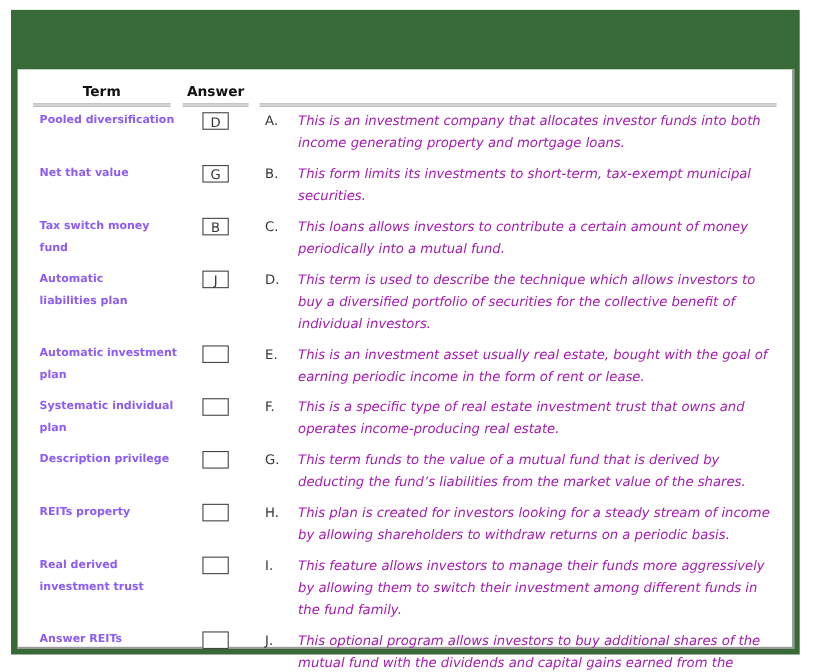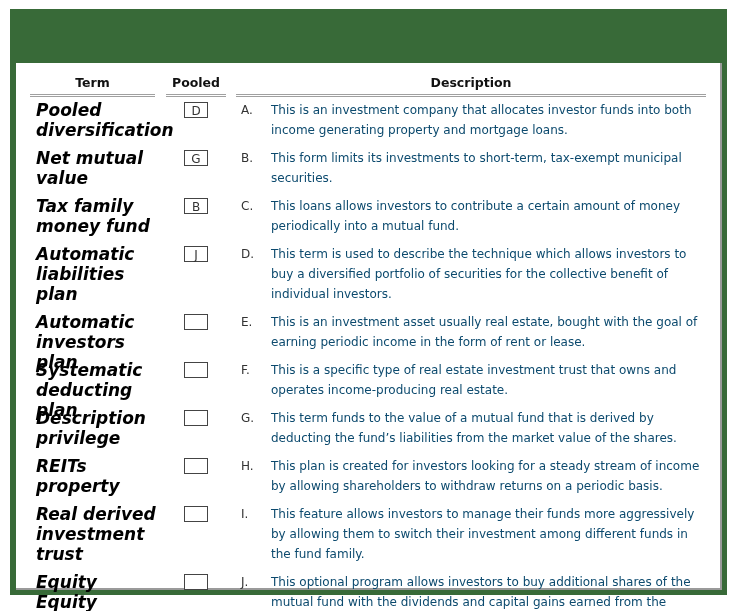--- a/index.html
+++ b/index.html
@@ -6,70 +6,69 @@
   body { width: 749px; height: 611px; position: relative; overflow: hidden;
          font-family: "DejaVu Sans", sans-serif; color: #1a1a1a; }
   .frame { position: absolute; left: 10px; top: 9px; width: 717px; height: 586px;
            background: #386a38; box-sizing: border-box; }
   .inner { position: absolute; left: 6px; top: 6px; right: 5px; bottom: 5px;
            background: #ffffff; border-right: 2px solid #9a9a9a; border-bottom: 2px solid #9a9a9a;
            box-sizing: border-box; margin-top: 48px; }
   .hdr { position: absolute; top: 12px; font-size: 12.5px; font-weight: bold; text-align: center; color: #111; }
   .hline { position: absolute; top: 31px; height: 1px; border-top: 1px solid #a0a0a0; border-bottom: 1px solid #a0a0a0; height: 1px; }
   .row { position: absolute; left: 0; right: 0; }
-  .term { position: absolute; left: 20px; width: 125px; font-size: 17px; font-weight: bold; line-height: 20px; color: #000000; font-style: italic; }
+  .term { position: absolute; left: 20px; width: 125px; font-size: 10px; font-weight: bold; line-height: 20px; color: #8b5cf6; }
   .ans { position: absolute; left: 168px; top: 2px; width: 24px; height: 16px; border: 1px solid #444;
          font-size: 12px; line-height: 16px; text-align: center; color: #333; box-sizing: border-box; background: #fff; }
   .letter { position: absolute; left: 225px; font-size: 12px; line-height: 20px; color: #333; }
-  .desc { position: absolute; left: 255px; width: 440px; font-size: 12px; line-height: 20px; color: #0c4a6e; }
+  .desc { position: absolute; left: 255px; width: 440px; font-size: 12px; line-height: 20px; color: #a21caf; font-style: italic; }
 </style>
 </head>
 <body>
 
 <div class="frame">
   <div class="inner">
     <div class="hdr" style="left:14px;width:125px;">Term</div>
-    <div class="hdr" style="left:150px;width:60px;">Pooled</div>
-    <div class="hdr" style="left:220px;width:470px;">Description</div>
+    <div class="hdr" style="left:150px;width:60px;">Answer</div>
     <div class="hline" style="left:14px;width:125px;"></div>
     <div class="hline" style="left:150px;width:60px;"></div>
     <div class="hline" style="left:220px;width:470px;"></div>
 
     <div class="row" style="top:37px;">
       <div class="term">Pooled diversification</div>
       <div class="ans">D</div>
       <div class="letter">A.</div>
       <div class="desc">This is an investment company that allocates investor funds into both income generating property and mortgage loans.</div>
     </div>
     <div class="row" style="top:85px;">
-      <div class="term">Net mutual value</div>
+      <div class="term">Net that value</div>
       <div class="ans">G</div>
       <div class="letter">B.</div>
       <div class="desc">This form limits its investments to short-term, tax-exempt municipal securities.</div>
     </div>
     <div class="row" style="top:133px;">
-      <div class="term">Tax family money fund</div>
+      <div class="term">Tax switch money fund</div>
       <div class="ans">B</div>
       <div class="letter">C.</div>
       <div class="desc">This loans allows investors to contribute a certain amount of money periodically into a mutual fund.</div>
     </div>
     <div class="row" style="top:181px;">
       <div class="term" style="width:110px;">Automatic liabilities plan</div>
       <div class="ans">J</div>
       <div class="letter">D.</div>
       <div class="desc">This term is used to describe the technique which allows investors to buy a diversified portfolio of securities for the collective benefit of individual investors.</div>
     </div>
     <div class="row" style="top:249px;">
-      <div class="term">Automatic investors plan</div>
+      <div class="term">Automatic investment plan</div>
       <div class="ans"></div>
       <div class="letter">E.</div>
       <div class="desc">This is an investment asset usually real estate, bought with the goal of earning periodic income in the form of rent or lease.</div>
     </div>
     <div class="row" style="top:297px;">
-      <div class="term">Systematic deducting plan</div>
+      <div class="term">Systematic individual plan</div>
       <div class="ans"></div>
       <div class="letter">F.</div>
       <div class="desc">This is a specific type of real estate investment trust that owns and operates income-producing real estate.</div>
     </div>
     <div class="row" style="top:345px;">
       <div class="term">Description privilege</div>
       <div class="ans"></div>
       <div class="letter">G.</div>
       <div class="desc">This term funds to the value of a mutual fund that is derived by deducting the fund’s liabilities from the market value of the shares.</div>
     </div>
@@ -79,19 +78,19 @@
       <div class="letter">H.</div>
       <div class="desc">This plan is created for investors looking for a steady stream of income by allowing shareholders to withdraw returns on a periodic basis.</div>
     </div>
     <div class="row" style="top:441px;">
       <div class="term">Real derived investment trust</div>
       <div class="ans"></div>
       <div class="letter">I.</div>
       <div class="desc">This feature allows investors to manage their funds more aggressively by allowing them to switch their investment among different funds in the fund family.</div>
     </div>
     <div class="row" style="top:509px;">
-      <div class="term">Equity Equity</div>
+      <div class="term">Answer REITs</div>
       <div class="ans"></div>
       <div class="letter">J.</div>
       <div class="desc">This optional program allows investors to buy additional shares of the mutual fund with the dividends and capital gains earned from the previous investments.</div>
     </div>
   </div>
 </div>
 
 </body></html>

